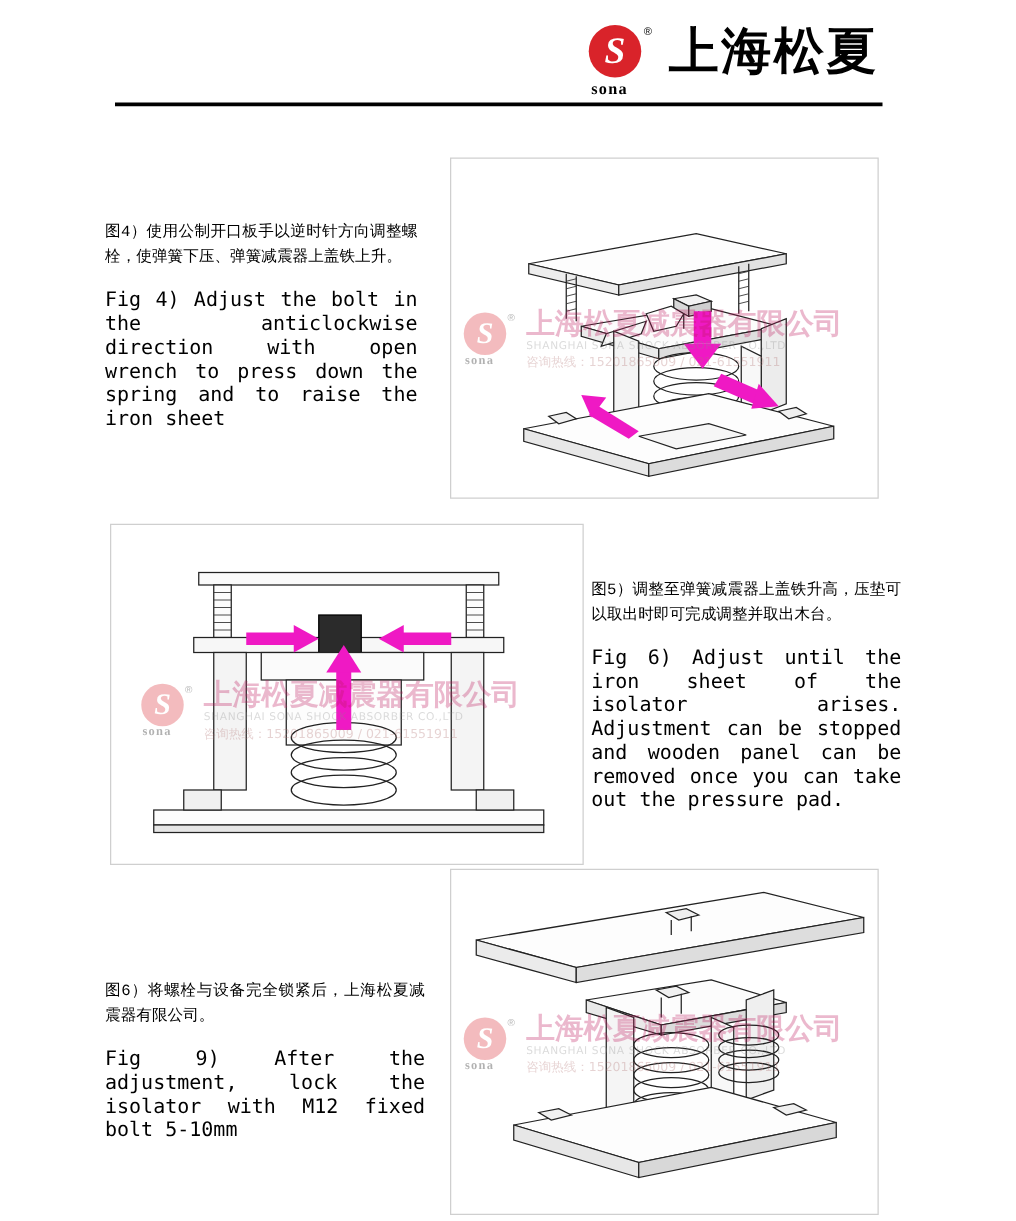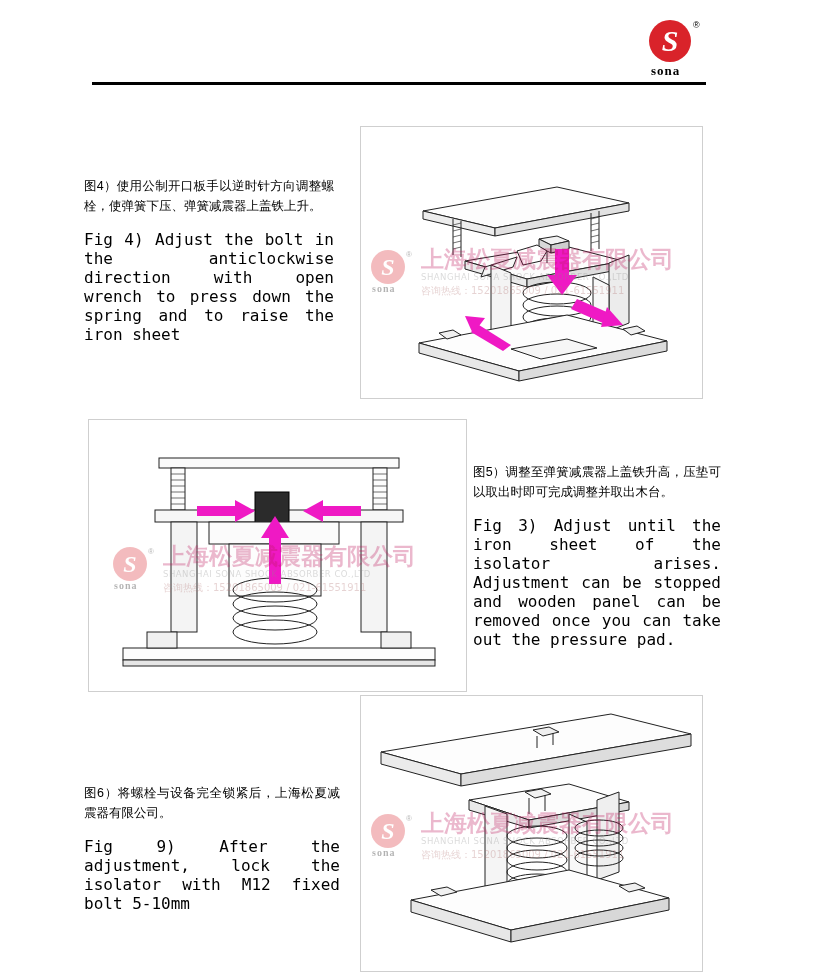--- a/index.html
+++ b/index.html
@@ -92,21 +92,21 @@
   }
 
   
   .text-block {
     position: absolute;
     font-size: 12.5px;
     line-height: 19px;
     color: #000;
   }
   .text-cn {
-    font-family: Liberation Sans, sans-serif;
+    font-family: Liberation Mono, monospace;
     font-size: 12.5px;
     line-height: 20px;
     margin: 0 0 14px 0;
     text-align: justify;
   }
   .text-en {
     font-family: "DejaVu Sans Mono", monospace;
     font-size: 16px;
     line-height: 19px;
     margin: 0;
@@ -200,20 +200,21 @@
 <body>
 
 <div class="header">
   <div class="logo-block">
     <div class="logo-mark">
       <div class="logo-circle"></div>
       <div class="logo-s">S</div>
       <div class="logo-reg">®</div>
       <div class="logo-sub">sona</div>
     </div>
+    <div class="logo-cn">上海松夏</div>
   </div>
   <div class="header-rule"></div>
 </div>
 
 <div class="text-block" style="left:84px; top:176px; width:250px;">
   <p class="text-cn">图4）使用公制开口板手以逆时针方向调整螺栓，使弹簧下压、弹簧减震器上盖铁上升。</p>
   <p class="text-en">Fig 4) Adjust the bolt in the anticlockwise  direction with open wrench to press  down the spring and to raise the iron sheet</p>
 </div>
 
 <div class="figure" style="left:360px; top:126px; width:341px; height:271px;">
@@ -348,21 +349,21 @@
     <div class="wm-text">
       <div class="wm-line1">上海松夏减震器有限公司</div>
       <div class="wm-line2">SHANGHAI SONA SHOCK ABSORBER CO.,LTD</div>
       <div class="wm-line3">咨询热线：15201865009 / 021-61551911</div>
     </div>
   </div>
 </div>
 
 <div class="text-block" style="left:473px; top:462px; width:248px;">
   <p class="text-cn">图5）调整至弹簧减震器上盖铁升高，压垫可以取出时即可完成调整并取出木台。</p>
-  <p class="text-en">Fig 3) Adjust until the iron sheet of the  isolator arises. Adjustment can be stopped  and wooden panel can be removed once  you can take out the pressure pad.</p>
+  <p class="text-en">Fig 6) Adjust until the iron sheet of the  isolator arises. Adjustment can be stopped  and wooden panel can be removed once  you can take out the pressure pad.</p>
 </div>
 
 <div class="text-block" style="left:84px; top:783px; width:256px;">
   <p class="text-cn">图6）将螺栓与设备完全锁紧后，上海松夏减震器有限公司。</p>
   <p class="text-en">Fig 9) After the adjustment, lock the isolator  with M12 fixed bolt 5-10mm</p>
 </div>
 
 <div class="figure" style="left:360px; top:695px; width:341px; height:275px;">
   <svg class="fig-svg" width="339" height="273" viewBox="0 0 339 273">
     <g stroke="#222" fill="none" stroke-width="1">

